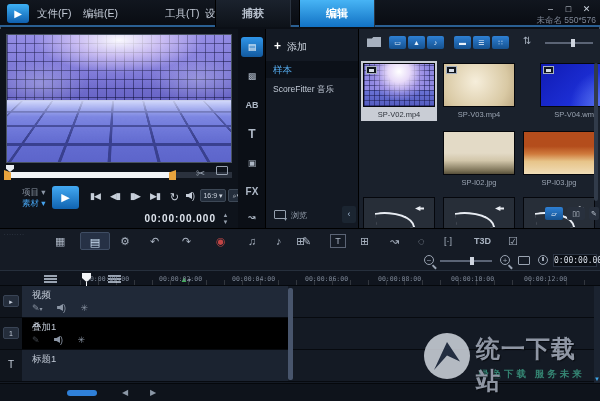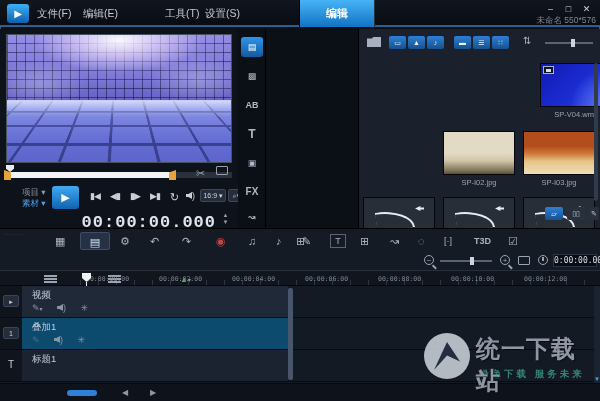--- a/index.html
+++ b/index.html
@@ -50,22 +50,22 @@
   .pv-icon { position:absolute; color:#96a0ae; font-size:11px; }
   .srclabel { font-size:8.5px; line-height:10px; }
   #play-btn { position:absolute; left:52px; top:157px; width:27px; height:23px; border-radius:3px;
     background:linear-gradient(#43a9f2,#10периf);
     background:linear-gradient(#43a9f2,#1063b0); color:#fff; font-size:11px; text-align:center; line-height:23px; }
   .tr-btn { position:absolute; top:162px; color:#c7cfda; font-size:9px; letter-spacing:-1px; }
   .spk { display:inline-block; width:6px; height:7px; background:currentColor;
     clip-path:polygon(0 30%,40% 30%,100% 0,100% 100%,40% 70%,0 70%); }
   .mini-box { position:absolute; height:13px; background:#232d3b; border:1px solid #3d4856;
     color:#cfd6e0; font-size:7px; line-height:11px; text-align:center; border-radius:2px; }
-  #pv-timecode { position:absolute; right:22px; top:184px; font-size:17px; font-weight:bold;
-    color:#dfe5ee; letter-spacing:1px; font-family:Liberation Mono, monospace; }
+  #pv-timecode { position:absolute; right:22px; top:184px; font-size:10px; font-weight:bold;
+    color:#dfe5ee; letter-spacing:1px; font-family:Liberation Sans, sans-serif; }
   .spin { position:absolute; right:8px; top:183px; width:9px; color:#949eac; font-size:6px; line-height:7px; text-align:center; }
 
   
   #libnav { position:absolute; left:238px; top:29px; width:28px; height:199px; background:#0b0f16; border-right:1px solid #000; }
   .nav-it { position:absolute; left:3px; width:22px; height:20px; border-radius:3px;
     color:#aeb8c6; font-size:9px; font-weight:bold; text-align:center; line-height:20px; }
   .nav-it.active { background:linear-gradient(#2f95e8,#135a9f); color:#fff; }
 
   
   #gallery { position:absolute; left:266px; top:29px; width:92px; height:199px; background:#131923; }
@@ -189,20 +189,21 @@
 <body>
 
 <div id="app">
 
   <div id="titlebar">
     <div id="logo">▶</div>
     <span class="menu" style="left:37px">文件(F)</span>
     <span class="menu" style="left:83px">编辑(E)</span>
     <span class="menu" style="left:165px">工具(T)</span>
     <span class="menu" style="left:205px">设置(S)</span>
+    <div class="tab" style="left:215px">捕获</div>
     <div class="tab active" style="left:299px">编辑</div>
     <span class="winbtn" style="right:42px">–</span>
     <span class="winbtn" style="right:24px">□</span>
     <span class="winbtn" style="right:6px">✕</span>
   </div>
   <div id="proj-info">未命名 550*576</div>
 
   <div id="preview">
     <div id="screen">
       <div id="wall"></div>
@@ -236,36 +237,58 @@
   <div id="libnav">
     <div class="nav-it active" style="top:8px">▤</div>
     <div class="nav-it" style="top:37px">▩</div>
     <div class="nav-it" style="top:66px">AB</div>
     <div class="nav-it" style="top:95px;font-size:12px">T</div>
     <div class="nav-it" style="top:124px">▣</div>
     <div class="nav-it" style="top:153px;font-size:10px">FX</div>
     <div class="nav-it" style="top:178px">↝</div>
   </div>
 
+  <div id="gallery">
+    <div id="gal-add"><b>+</b><span>添加</span></div>
+    <div class="gal-item sel" style="top:32px">样本</div>
+    <div class="gal-item" style="top:52px;font-size:8.5px">ScoreFitter 音乐</div>
+    <div id="gal-bottom">
+      <div id="browse-ic"></div>
+      <div id="browse-lb">浏览</div>
+      <div id="collapse">‹</div>
+    </div>
+  </div>
 
   <div id="media">
     <div id="m-toolbar">
       <div id="imp-folder"></div>
       <div class="m-btn" style="left:30px">▭</div>
       <div class="m-btn" style="left:49px">▲</div>
       <div class="m-btn" style="left:68px">♪</div>
       <div class="m-btn" style="left:95px">▬</div>
       <div class="m-btn" style="left:114px">☰</div>
       <div class="m-btn" style="left:133px">∷</div>
       <div id="m-sort">⇅</div>
       <div id="m-slider">
           <div class="thumb"></div>
         </div>
     </div>
 
+    <div class="cell sel" style="left:2px;top:32px">
+      <div class="th th-v02">
+          <div class="badge"></div>
+        </div>
+      <div class="nm">SP-V02.mp4</div>
+    </div>
+    <div class="cell" style="left:82px;top:34px">
+      <div class="th th-v03">
+          <div class="badge"></div>
+        </div>
+      <div class="nm">SP-V03.mp4</div>
+    </div>
     <div class="cell" style="left:179px;top:34px">
       <div class="th th-v04">
           <div class="badge"></div>
         </div>
       <div class="nm">SP-V04.wmv</div>
     </div>
     <div class="cell" style="left:82px;top:102px">
       <div class="th th-i02"></div>
       <div class="nm">SP-I02.jpg</div>
     </div>
@@ -356,21 +379,21 @@
           <span>✎<span style="font-size:6px">▾</span></span>
           <span><span class="spk"></span>)</span>
           <span>✳</span>
         </div>
       </div>
     </div>
     <div class="trow" style="top:32px">
       <div class="t-iconcol">
           <div class="t-ibox">1</div>
         </div>
-      <div class="t-head" style="background:#0c4a6e">
+      <div class="t-head" style="background:#000000">
         <div class="t-name">叠加1</div>
         <div class="t-ics">
           <span style="opacity:.5">✎</span>
           <span><span class="spk"></span>)</span>
           <span>✳</span>
         </div>
       </div>
     </div>
     <div class="trow" style="top:64px">
       <div class="t-iconcol">

